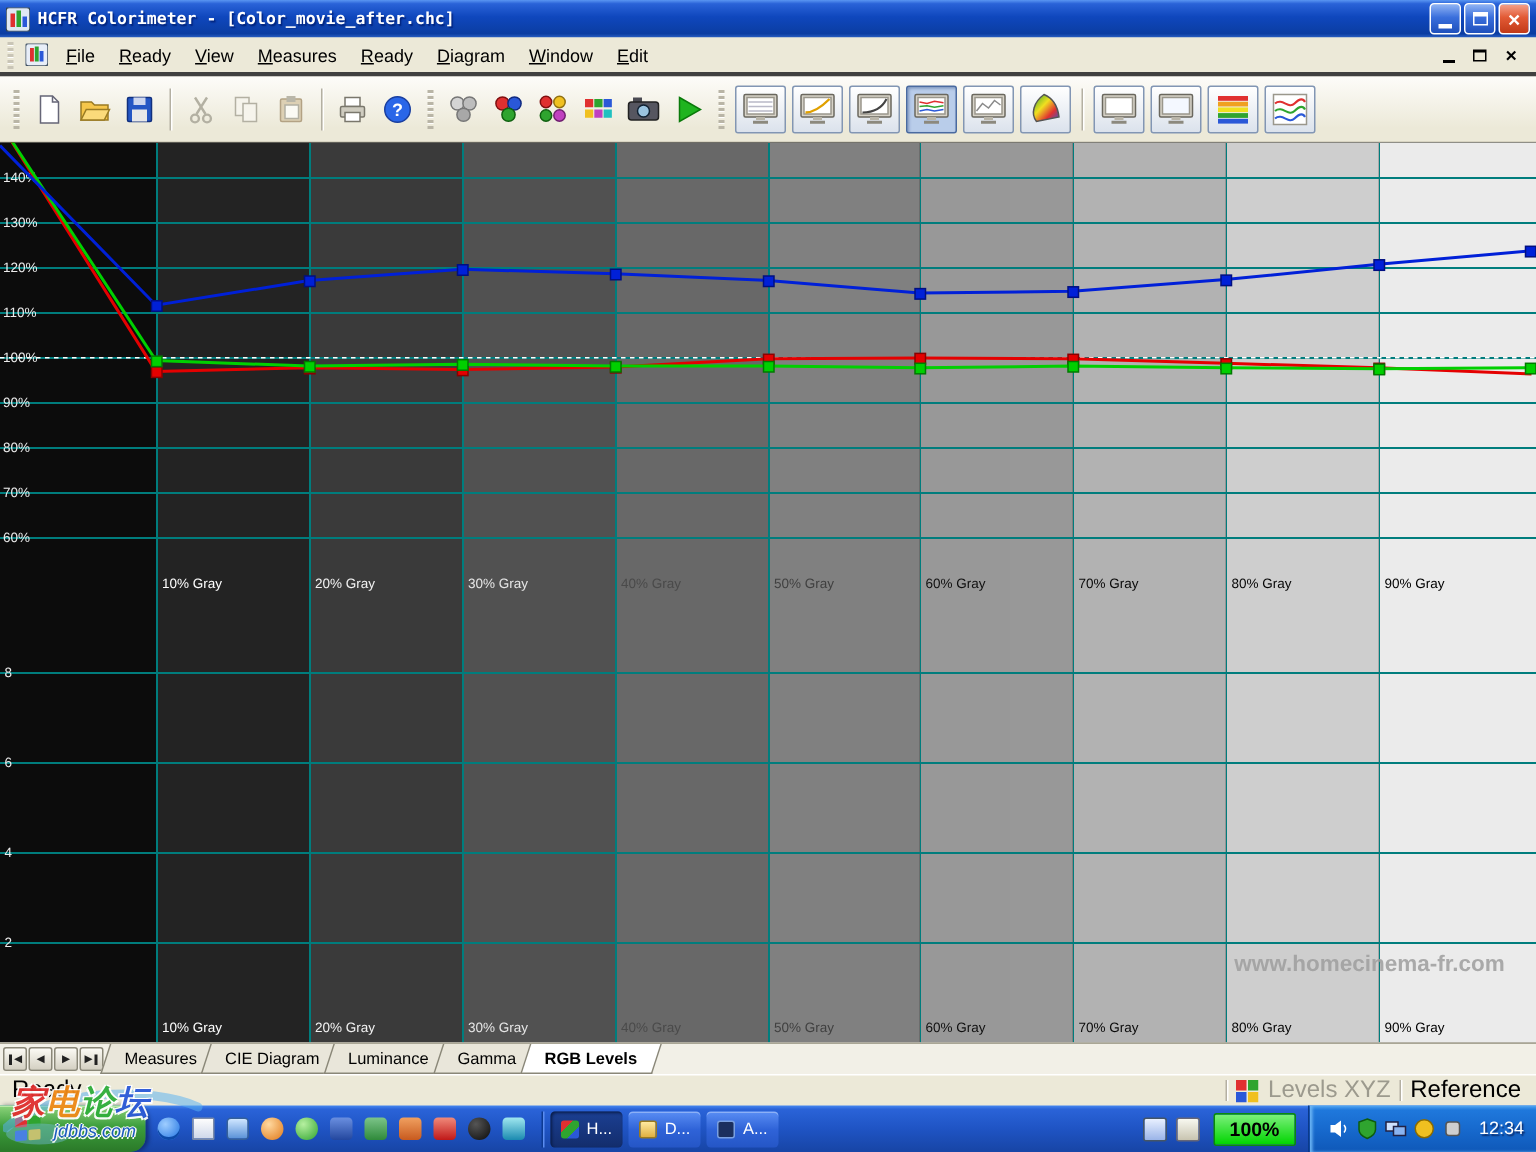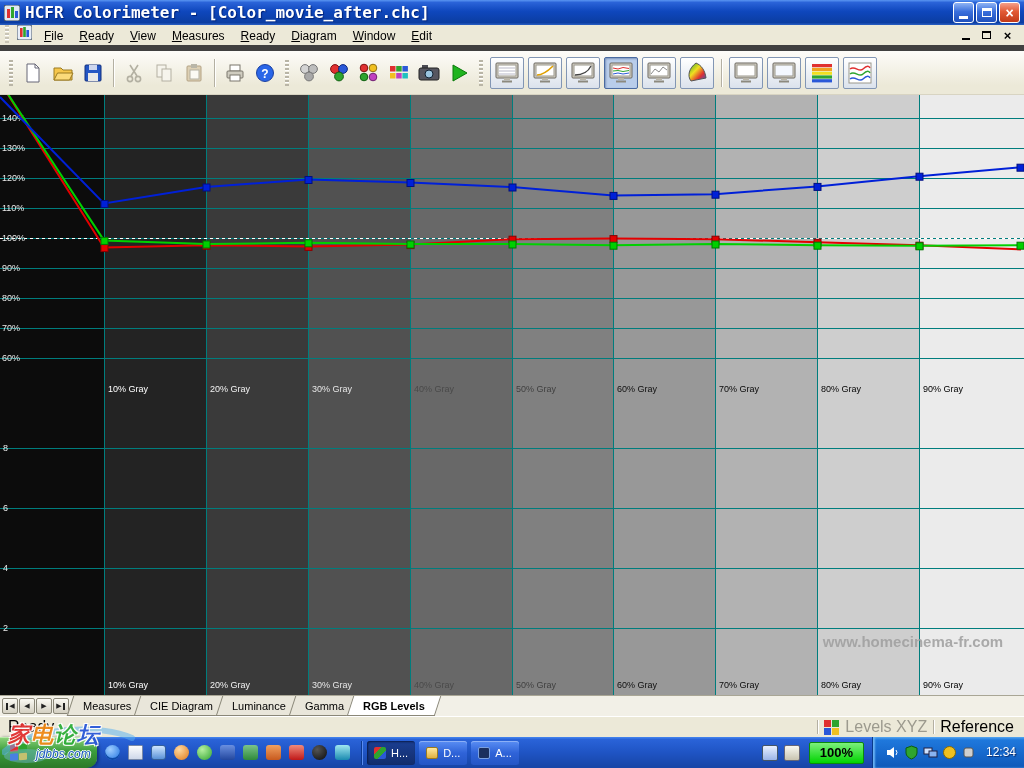--- a/index.html
+++ b/index.html
@@ -4,33 +4,33 @@
 <style>
   * { box-sizing: border-box; margin: 0; padding: 0; }
   html,body { width:1024px; height:768px; overflow:hidden; }
   body { font-family:"Liberation Sans",sans-serif; background:#ece9d8; position:relative; }
 
   
   .titlebar{position:absolute;top:0;left:0;width:1024px;height:25px;
     background:linear-gradient(180deg,#5a96f2 0%,#2a63d8 10%,#0f47bd 45%,#0b3da2 90%,#2a60c4 100%);
     display:flex;align-items:center;padding:0 4px;}
   .title-icon{width:16px;height:16px;margin-right:5px;flex:none;}
-  .title-text{color:#fff;font-family:"DejaVu Sans Mono",monospace;font-weight:bold;font-size:16px;
+  .title-text{color:#fff;font-family:"DejaVu Sans Mono",monospace;font-weight:bold;font-size:11px;
     flex:1;text-shadow:1px 1px 1px #00227a;white-space:nowrap;overflow:hidden;}
   .win-btn{width:21px;height:21px;margin-left:2px;border-radius:3px;border:1px solid #fff;
     display:flex;align-items:center;justify-content:center;color:#fff;flex:none;
     background:linear-gradient(180deg,#8fb3f4 0%,#3a6fdc 45%,#1f50bc 100%);cursor:default;}
   .win-btn.close{background:linear-gradient(180deg,#f4a08a 0%,#e25a35 45%,#c23a18 100%);
     font-size:14px;font-weight:bold;line-height:1;}
   .glyph-min{width:9px;height:3px;background:#fff;margin-top:9px;}
   .glyph-max{width:10px;height:9px;border:1px solid #fff;border-top:3px solid #fff;}
 
   
   .menubar{position:absolute;top:25px;left:0;width:1024px;height:26px;background:#ece9d8;
-    display:flex;padding:0 4px;border-bottom:6px solid #404040;}
+    display:flex;align-items:center;padding:0 4px;border-bottom:3px solid #404040;}
   .grip{width:4px;height:18px;margin:0 4px 0 1px;flex:none;
     background:repeating-linear-gradient(180deg,#c9c5b6 0 2px,#fff 2px 3px,transparent 3px 4px);}
   .mdi-doc-icon{width:15px;height:15px;margin:0 4px;flex:none;}
   .menu-item{display:inline-block;padding:4px 8px;font-size:12px;color:#000;cursor:default;}
   .menu-item::first-letter{text-decoration:underline;}
   .mdi-buttons{margin-left:auto;display:flex;align-items:center;gap:4px;padding-right:4px;}
   .mdi-btn{width:17px;height:15px;display:flex;align-items:center;justify-content:center;color:#000;}
   .mdi-btn .glyph-min{background:#000;width:8px;height:2px;margin-top:8px;}
   .mdi-btn .glyph-rest{width:9px;height:8px;border:1px solid #000;border-top:2px solid #000;}
   .mdi-btn.x{font-size:13px;font-weight:bold;line-height:1;}

